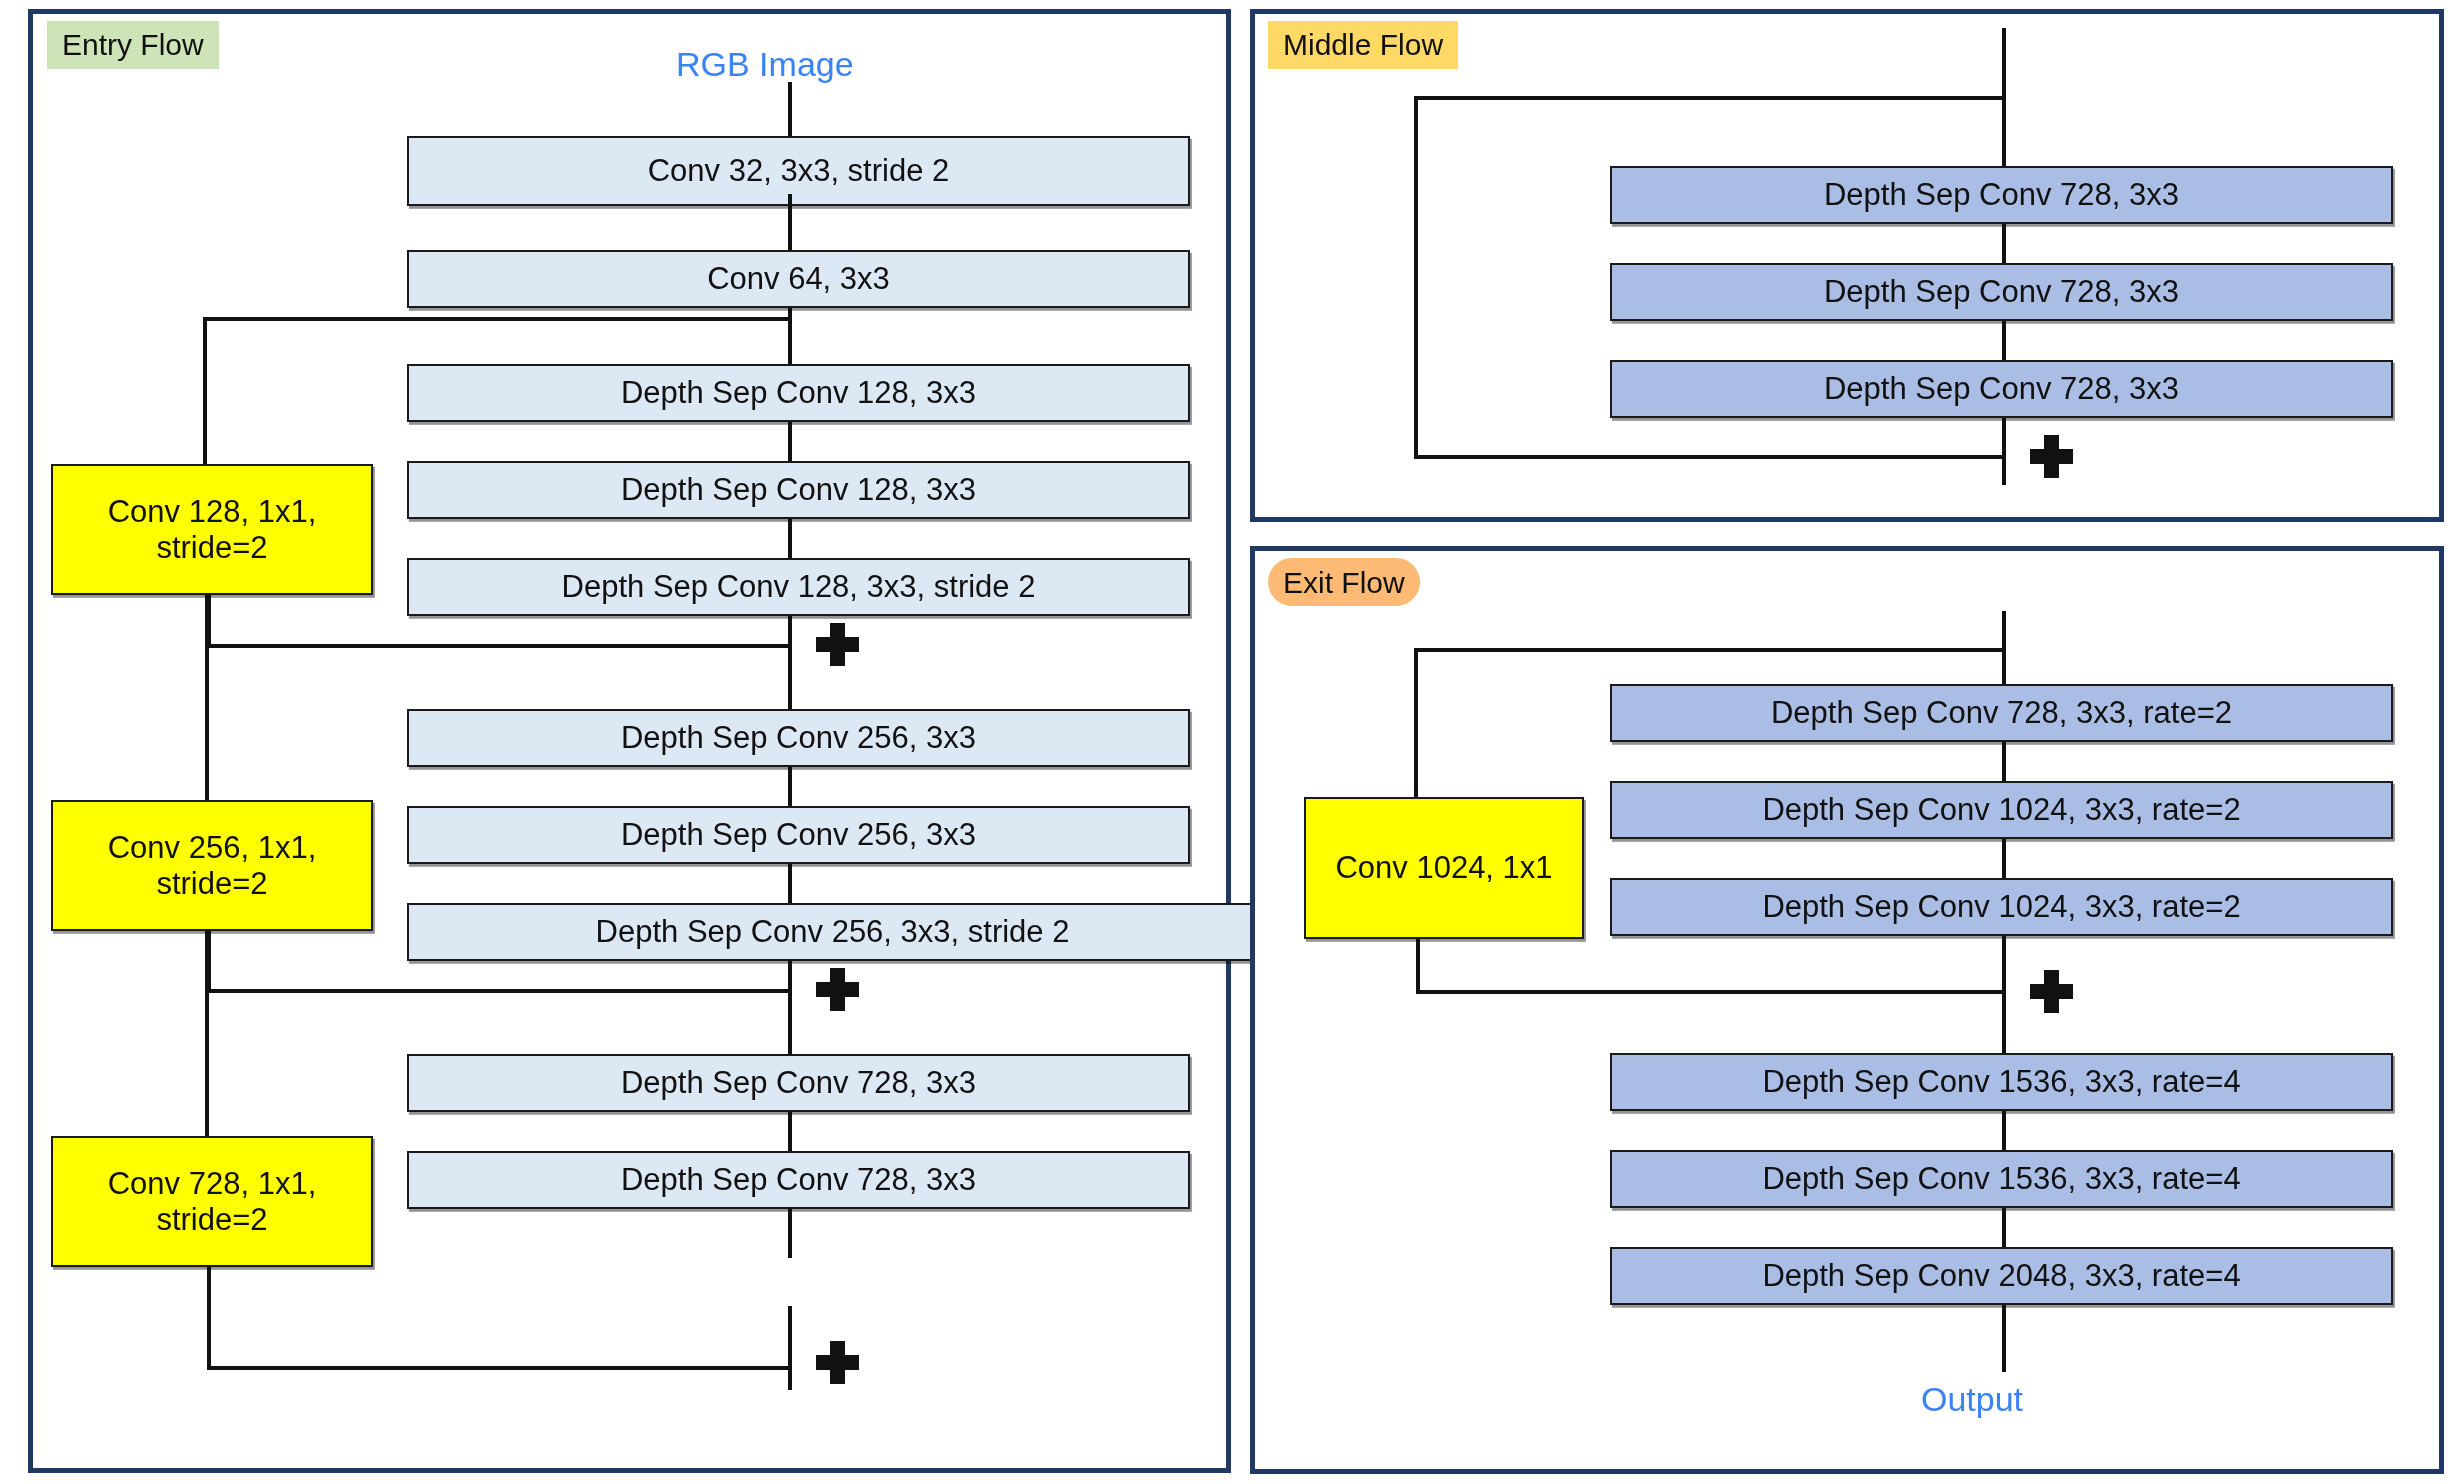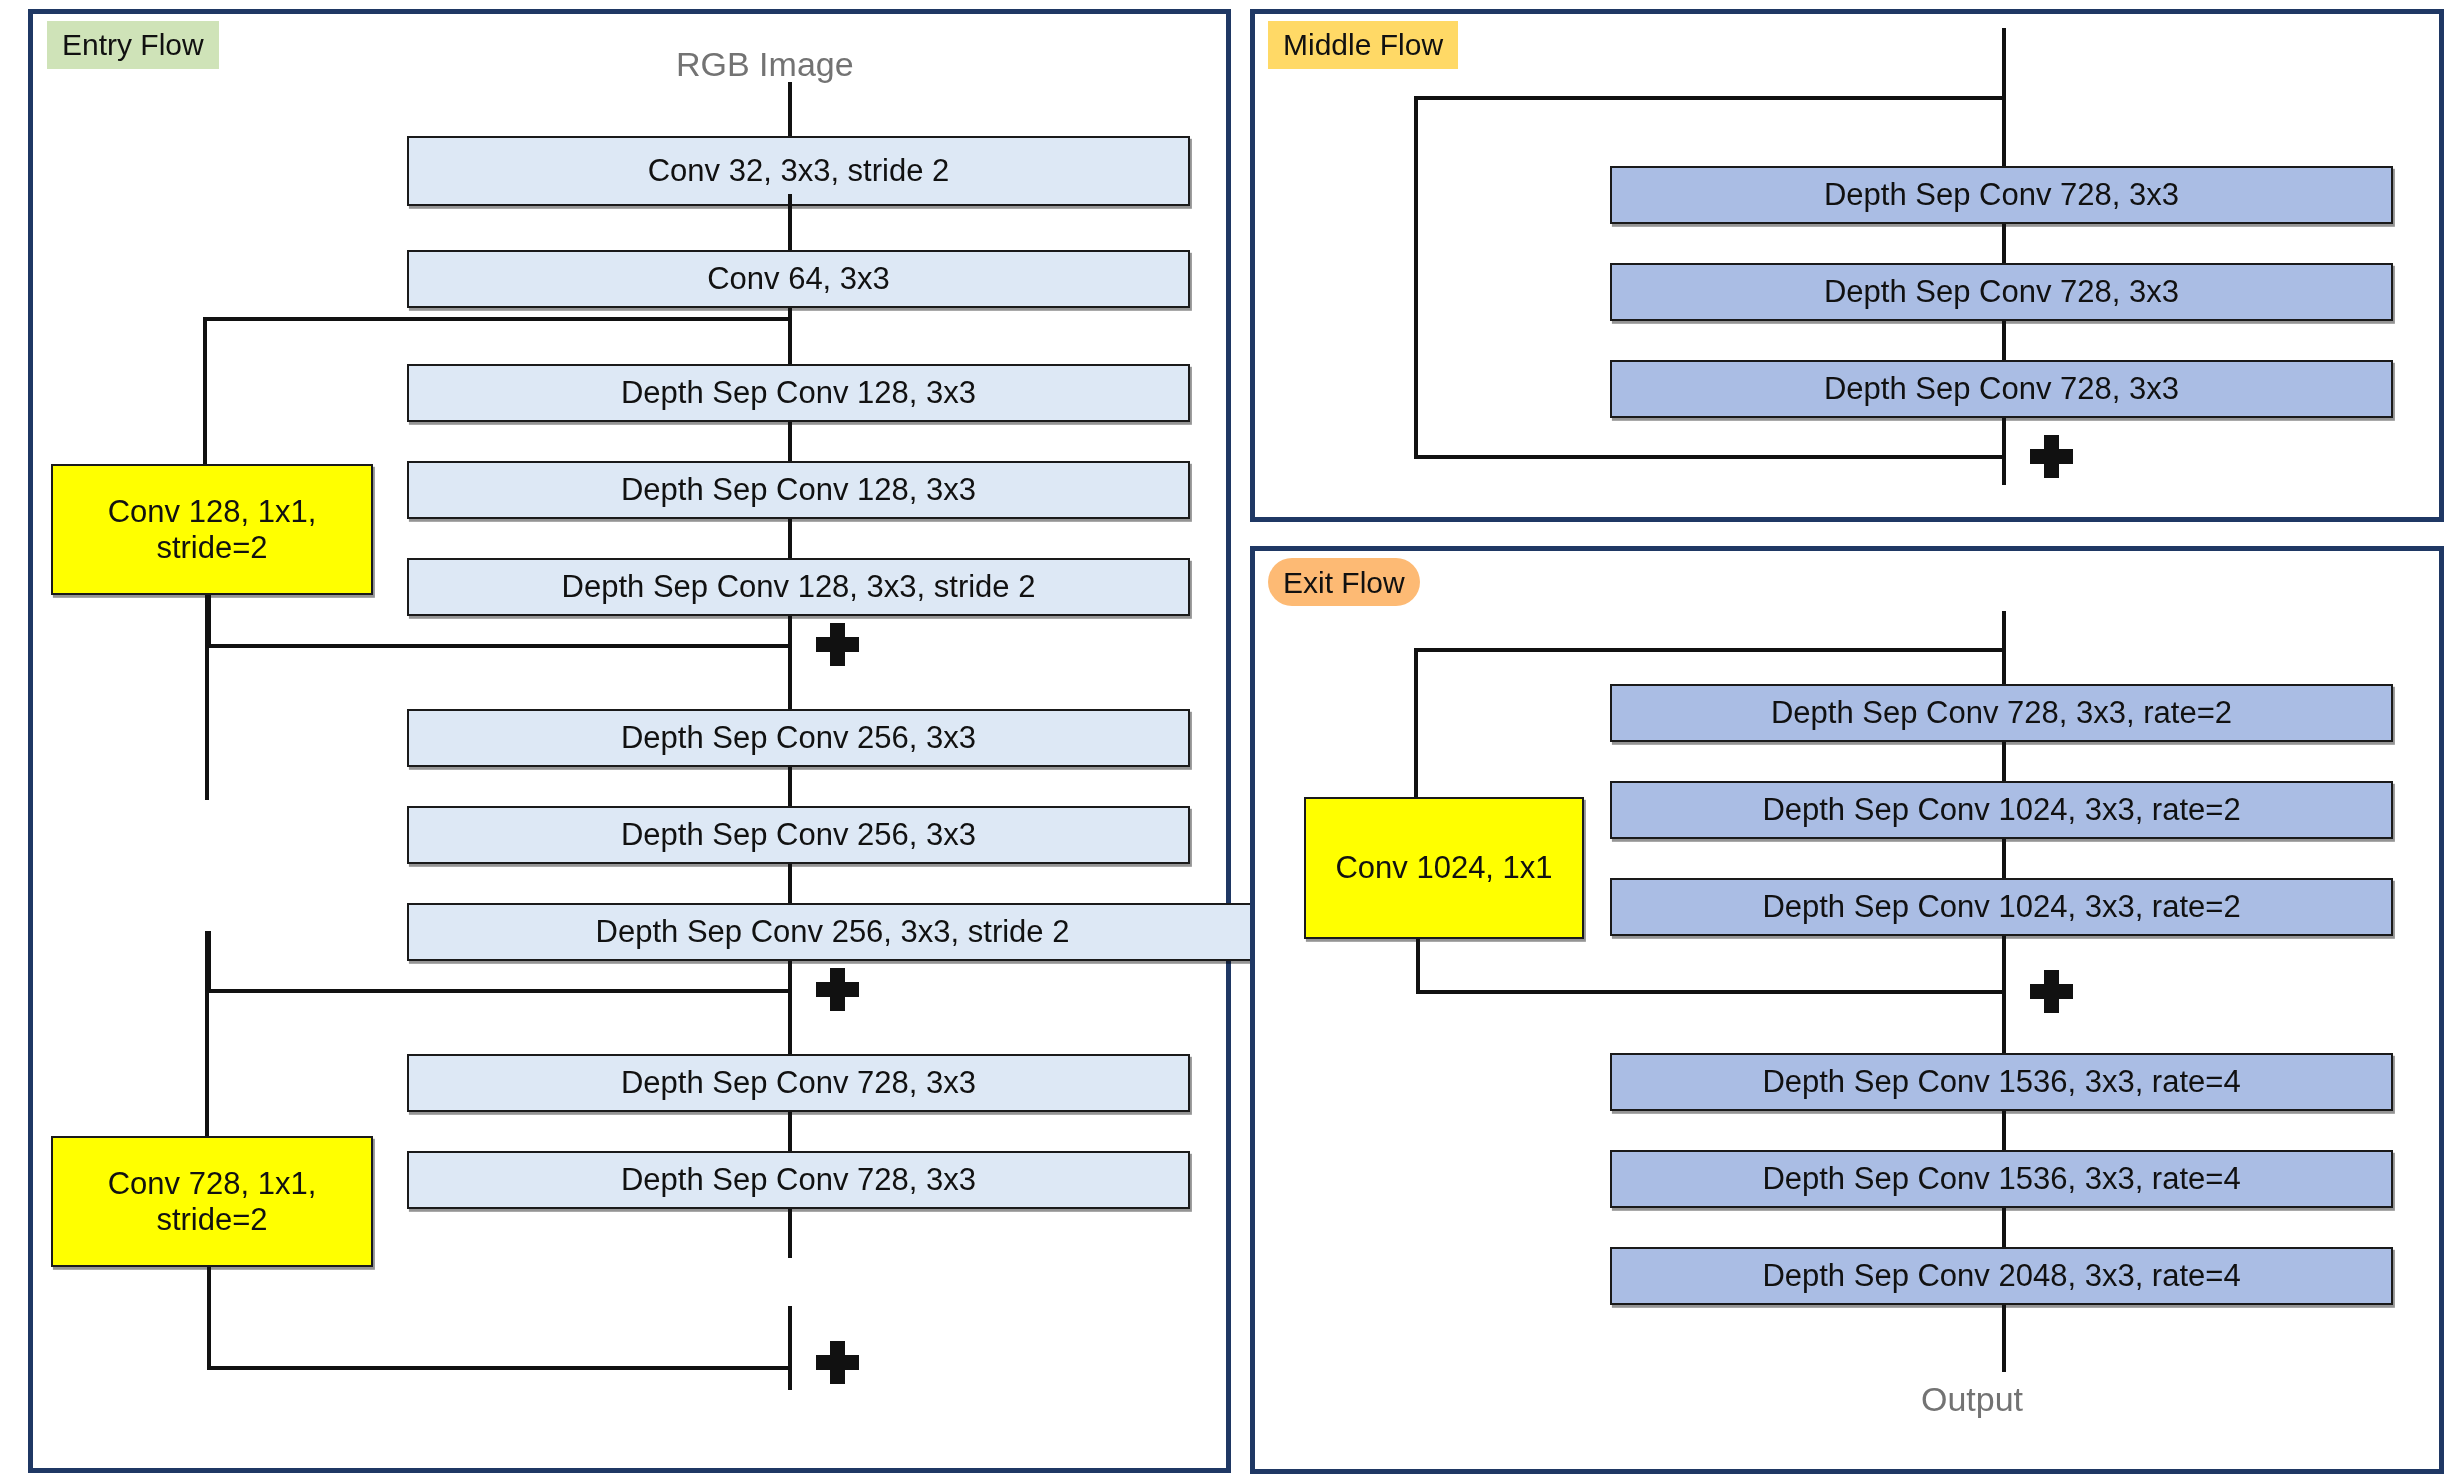--- a/index.html
+++ b/index.html
@@ -38,21 +38,21 @@
   .skipT{position:absolute;border-left:4.7px solid #111;border-top:4.7px solid #111;
          box-sizing:border-box;}
 
   
   .plus{position:absolute;width:43px;height:43px;}
   .plus::before,.plus::after{content:"";position:absolute;background:#111;}
   .plus::before{left:0;top:14px;width:43px;height:15px;}
   .plus::after{left:14px;top:0;width:15px;height:43px;}
 
   
-  .lbl{position:absolute;font-size:34px;color:#737373;white-space:nowrap;text-align:right;}
+  .lbl{position:absolute;font-size:34px;color:#3b82f6;white-space:nowrap;text-align:right;}
 </style>
 </head>
 <body>
 
 <div id="stage">
 
   <div class="panel" id="panel-entry"></div>
   <div class="chip" id="chip-entry">Entry Flow</div>
 
   <div class="lbl" style="left:676px;top:45px;">RGB Image</div>
@@ -85,20 +85,21 @@
   <div class="ln vl" style="left:788px;top:767px;height:49px;"></div>
 
   <div class="nb light" style="left:407px;top:806px;width:783px;height:58px;">Depth Sep Conv 256, 3x3</div>
   <div class="ln vl" style="left:788px;top:864px;height:49px;"></div>
 
   <div class="nb light" style="left:407px;top:903px;width:851px;height:58px;">Depth Sep Conv 256, 3x3, stride 2</div>
   <div class="ln vl" style="left:788px;top:961px;height:103px;"></div>
 
   <div class="ln vl" style="left:205px;top:595px;height:205px;"></div>
 
+  <div class="nb yellow" style="left:51px;top:800px;width:322px;height:131px;">Conv 256, 1x1, stride=2</div>
 
   <div class="skip" style="left:207px;top:931px;width:584px;height:62px;border-right:none;border-top:none;"></div>
   <div class="plus" style="left:816px;top:968px;"></div>
 
   <div class="nb light" style="left:407px;top:1054px;width:783px;height:58px;">Depth Sep Conv 728, 3x3</div>
   <div class="ln vl" style="left:788px;top:1112px;height:49px;"></div>
 
   <div class="nb light" style="left:407px;top:1151px;width:783px;height:58px;">Depth Sep Conv 728, 3x3</div>
   <div class="ln vl" style="left:788px;top:1209px;height:49px;"></div>
 

